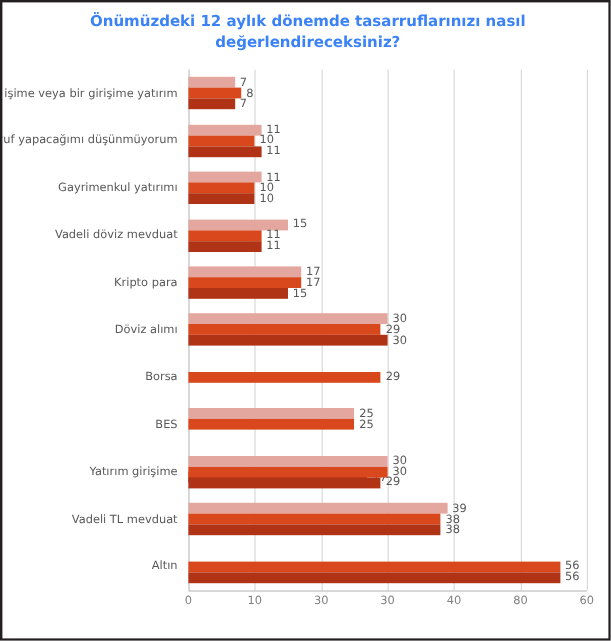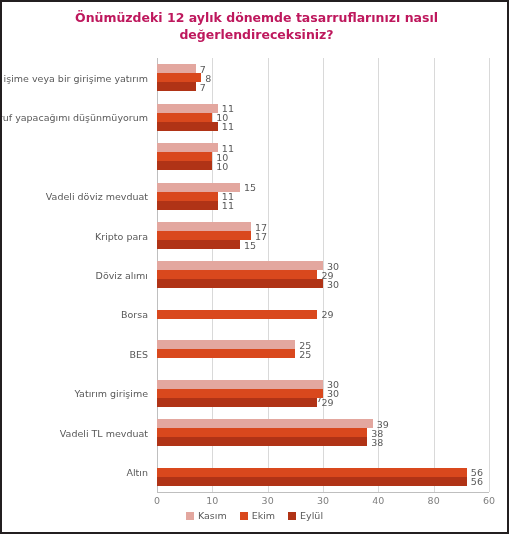--- a/index.html
+++ b/index.html
@@ -20,21 +20,21 @@
     overflow: hidden;
   }
   #chart-title {
     position: absolute;
     left: 40px;
     top: 7px;
     width: 429px;
     text-align: center;
     font-size: 12.5px;
     font-weight: bold;
-    color: #be185d;
+    color: #3b82f6;
     line-height: 17px;
     white-space: pre-line;
   }
 
   
   #plot {
     position: absolute;
     left: 155px;
     top: 56px;
     width: 332px;   
@@ -174,20 +174,21 @@
         <div class="bar-row" style="top: 15.2273px; width: 55.3333px;">
           <div class="bar" style="width: 100%; background: rgb(217, 72, 29);"></div>
           <div class="bar-value">10</div>
         </div>
         <div class="bar-row" style="top: 24.2273px; width: 60.8667px;">
           <div class="bar" style="width: 100%; background: rgb(176, 51, 22);"></div>
           <div class="bar-value">11</div>
         </div>
       </div>
       <div class="cat-group" style="top: 78.9091px; height: 39.4545px;">
+        <div class="cat-label">Gayrimenkul yatırımı</div>
         <div class="bar-row" style="top: 6.22727px; width: 60.8667px;">
           <div class="bar" style="width: 100%; background: rgb(227, 167, 159);"></div>
           <div class="bar-value">11</div>
         </div>
         <div class="bar-row" style="top: 15.2273px; width: 55.3333px;">
           <div class="bar" style="width: 100%; background: rgb(217, 72, 29);"></div>
           <div class="bar-value">10</div>
         </div>
         <div class="bar-row" style="top: 24.2273px; width: 55.3333px;">
           <div class="bar" style="width: 100%; background: rgb(176, 51, 22);"></div>
@@ -298,34 +299,20 @@
           <div class="bar-value">56</div>
         </div>
         <div class="bar-row" style="top: 24.2273px; width: 309.867px;">
           <div class="bar" style="width: 100%; background: rgb(176, 51, 22);"></div>
           <div class="bar-value">56</div>
         </div>
       </div>
     </div>
   <div id="axis-bottom"></div>
 
-  <div id="legend">
-      <div class="legend-item">
-        <span class="legend-swatch" style="background: rgb(227, 167, 159);"></span>
-        <span class="legend-label">Kasım</span>
-      </div>
-      <div class="legend-item">
-        <span class="legend-swatch" style="background: rgb(217, 72, 29);"></span>
-        <span class="legend-label">Ekim</span>
-      </div>
-      <div class="legend-item">
-        <span class="legend-swatch" style="background: rgb(176, 51, 22);"></span>
-        <span class="legend-label">Eylül</span>
-      </div>
-    </div>
 
 <div class="xtick" style="left: 155px;">0</div>
     <div class="xtick" style="left: 210.333px;">10</div>
     <div class="xtick" style="left: 265.667px;">30</div>
     <div class="xtick" style="left: 321px;">30</div>
     <div class="xtick" style="left: 376.333px;">40</div>
     <div class="xtick" style="left: 431.667px;">80</div>
     <div class="xtick" style="left: 487px;">60</div>
   </div>
 

